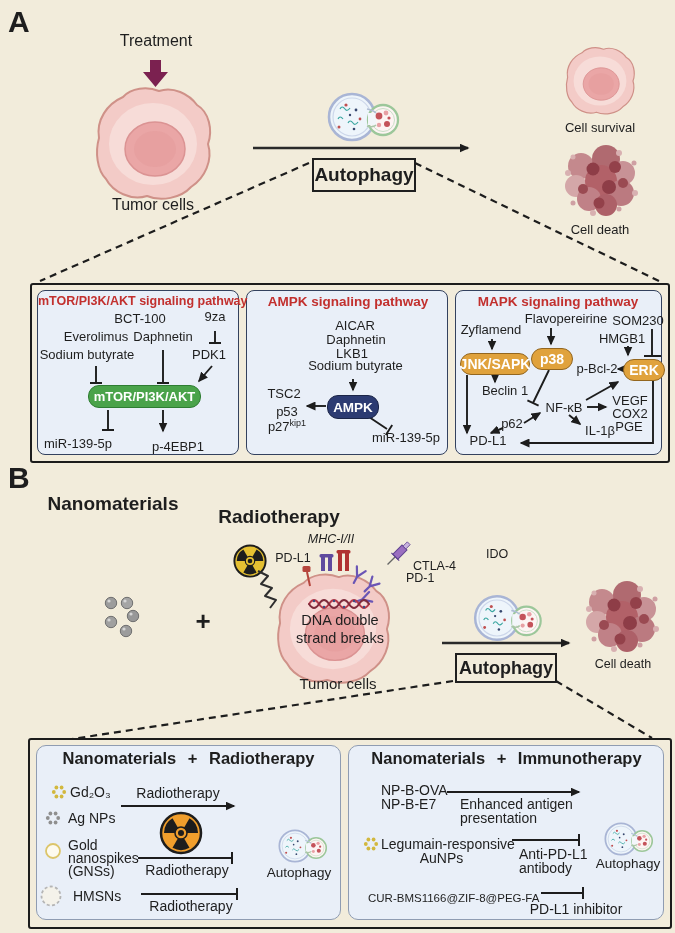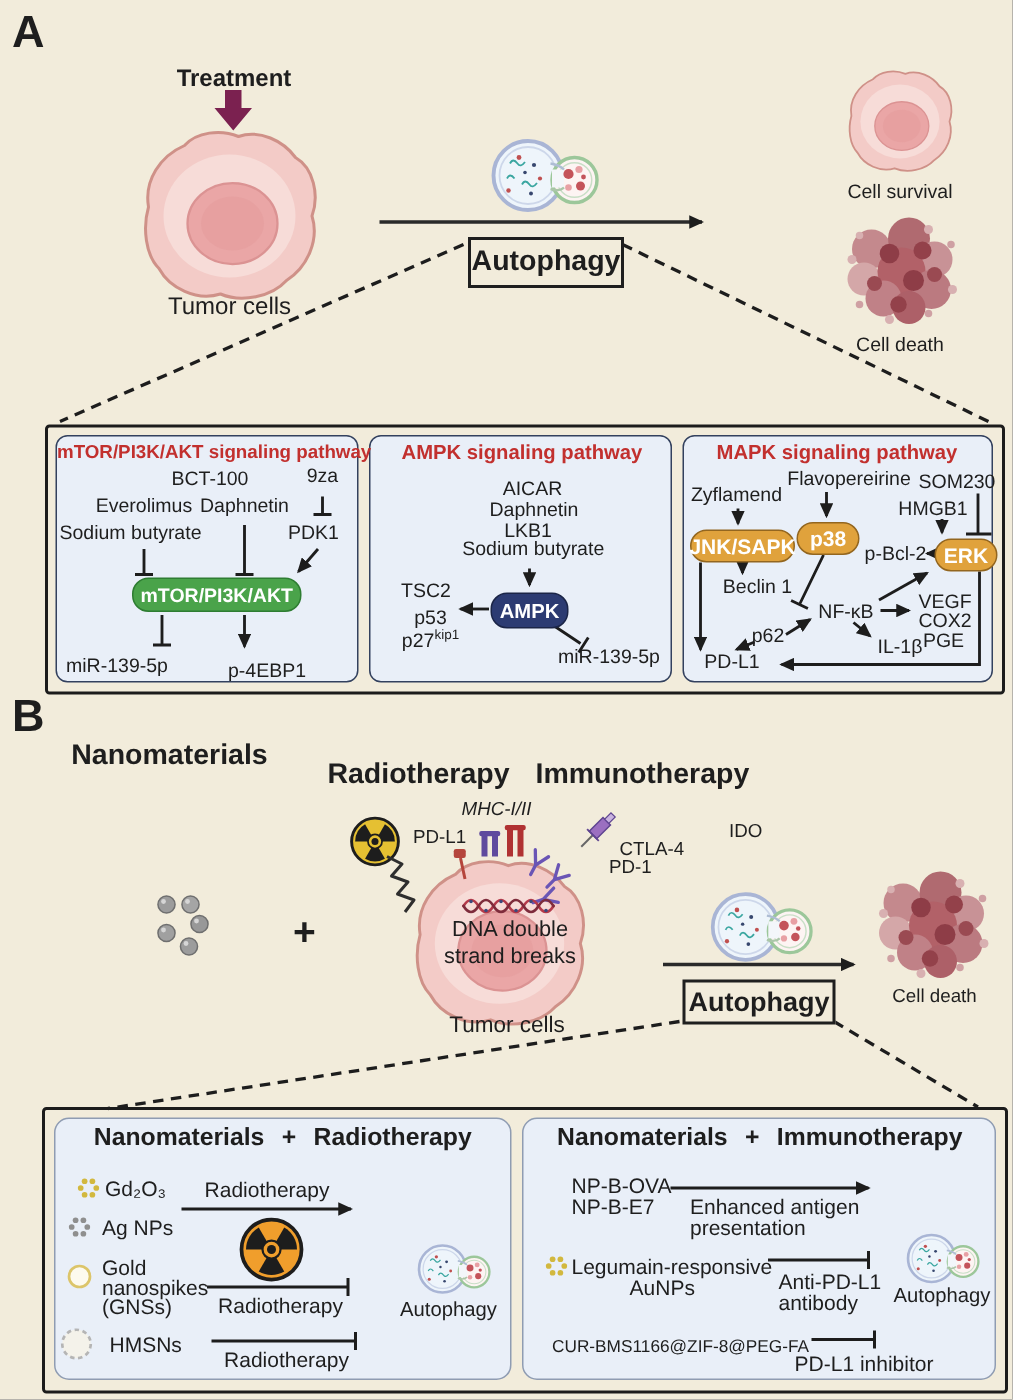--- a/index.html
+++ b/index.html
@@ -313,21 +313,21 @@
       <path d="M447,792 L579,792" marker-end="url(#arr)"></path>
       <path d="M512,840 H579 M579,834 V846"></path>
       <path d="M541,893 H583 M583,887 V899"></path>
     </g>
     <g>
       <use href="#vesicle" transform="translate(621,839) scale(0.68)"></use>
     </g>
   </svg>
 
   <div class="txt big-label left" style="left:8px;top:6px;width:40px;">A</div>
-  <div class="txt h16" style="left:96px;top:44px;width:120px;font-weight:bold;">Treatment</div>
+  <div class="txt h16" style="left:96px;top:32px;width:120px;">Treatment</div>
   <div class="txt h16" style="left:93px;top:196px;width:120px;">Tumor cells</div>
   <div class="autobox" style="left:312px;top:158px;width:100px;height:30px;font-size:19px;">
     <span>Autophagy</span>
   </div>
   <div class="txt small13" style="left:548px;top:121px;width:104px;">Cell survival</div>
   <div class="txt small13" style="left:548px;top:223px;width:104px;">Cell death</div>
 
   <div class="txt ptitle sm" style="left:38px;top:295px;width:198px;">mTOR/PI3K/AKT signaling pathway</div>
   <div class="txt" style="left:105px;top:312px;width:70px;">BCT-100</div>
   <div class="txt" style="left:195px;top:310px;width:40px;">9za</div>
@@ -376,21 +376,20 @@
   <div class="txt" style="left:534px;top:401px;width:60px;">NF-κB</div>
   <div class="txt" style="left:600px;top:394px;width:60px;">VEGF</div>
   <div class="txt" style="left:600px;top:407px;width:60px;">COX2</div>
   <div class="txt" style="left:599px;top:420px;width:60px;">PGE</div>
   <div class="txt" style="left:570px;top:424px;width:60px;">IL-1β</div>
   <div class="txt" style="left:458px;top:434px;width:60px;">PD-L1</div>
 
   <div class="txt big-label left" style="left:8px;top:462px;width:40px;">B</div>
   <div class="txt h19" style="left:43px;top:494px;width:140px;">Nanomaterials</div>
   <div class="txt h19" style="left:209px;top:507px;width:140px;">Radiotherapy</div>
-  <div class="txt h19" style="left:357px;top:507px;width:140px;">Immunotherapy</div>
   <div class="txt" style="left:188px;top:607px;width:30px;font-size:26px;font-weight:bold;">+</div>
   <div class="txt small125" style="left:263px;top:552px;width:60px;">PD-L1</div>
   <div class="txt small125" style="left:291px;top:533px;width:80px;font-style:italic;">MHC-I/II</div>
   <div class="txt small125 left" style="left:438px;top:548px;width:60px;margin-left:48px;">IDO</div>
   <div class="txt small125 left" style="left:413px;top:560px;width:60px;">CTLA-4</div>
   <div class="txt small125 left" style="left:406px;top:572px;width:60px;">PD-1</div>
   <div class="txt small145" style="left:280px;top:613px;width:120px;">DNA double</div>
   <div class="txt small145" style="left:280px;top:631px;width:120px;">strand breaks</div>
   <div class="txt f15" style="left:278px;top:676px;width:120px;">Tumor cells</div>
   <div class="autobox" style="left:455px;top:653px;width:98px;height:26px;font-size:18px;">

